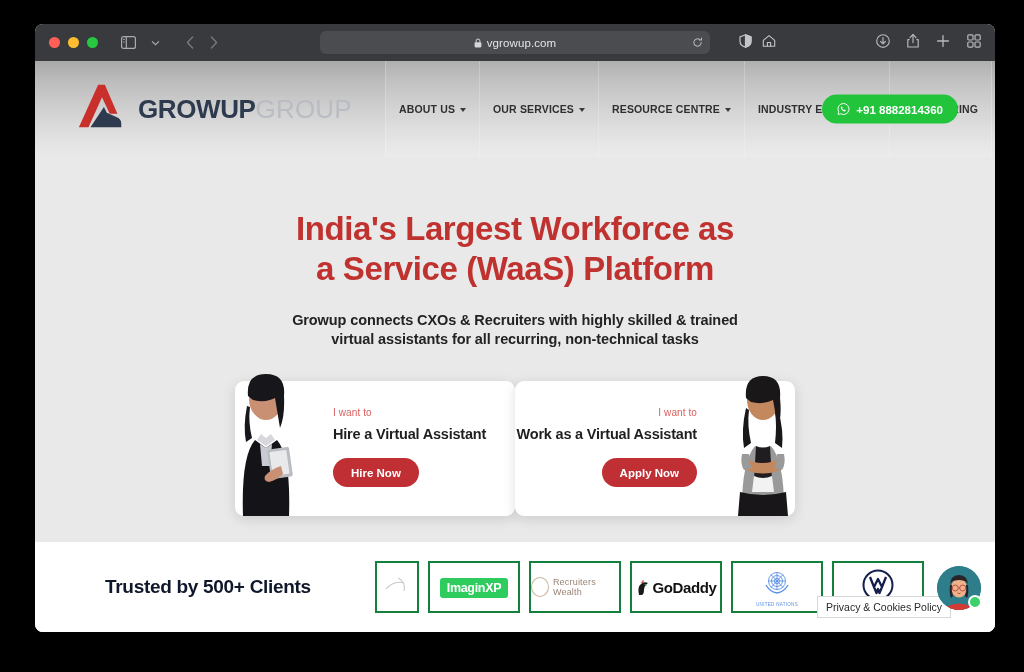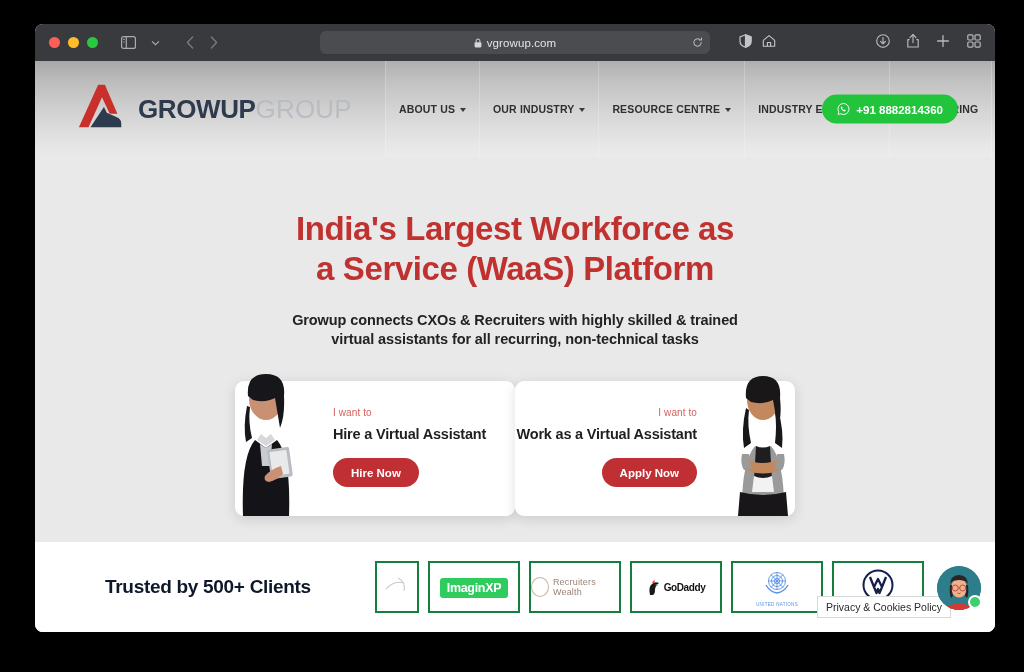--- a/index.html
+++ b/index.html
@@ -294,21 +294,21 @@
     letter-spacing: 0.2px;
   }
   .uc-ring {
     width: 20px; height: 20px;
     border: 1px solid #c8b49f;
     border-radius: 50%;
   }
   .godaddy {
     display: flex; align-items: center; gap: 2px;
     color: #111;
-    font-size: 10px;
+    font-size: 15px;
     font-weight: 700;
     letter-spacing: -0.4px;
   }
   .un-logo { text-align: center; color: #5b92e5; }
   .un-caption { font-size: 4.5px; letter-spacing: 0.3px; margin-top: 1px; }
 
   
   .cookie-tip {
     position: absolute;
     left: 782px; bottom: 14px;
@@ -462,21 +462,21 @@
             <span class="grow">GROWUP</span><span class="group">GROUP</span>
           </span>
         </div>
 
         <nav class="nav">
           <div class="nav-item">
             <span>ABOUT US</span>
             <span class="caret"></span>
           </div>
           <div class="nav-item">
-            <span>OUR INDUSTRY</span>
+            <span>OUR SERVICES</span>
             <span class="caret"></span>
           </div>
           <div class="nav-item">
             <span>RESOURCE CENTRE</span>
             <span class="caret"></span>
           </div>
           <div class="nav-item">
             <span>INDUSTRY EXPERTISE</span>
           </div>
           <div class="nav-item">

